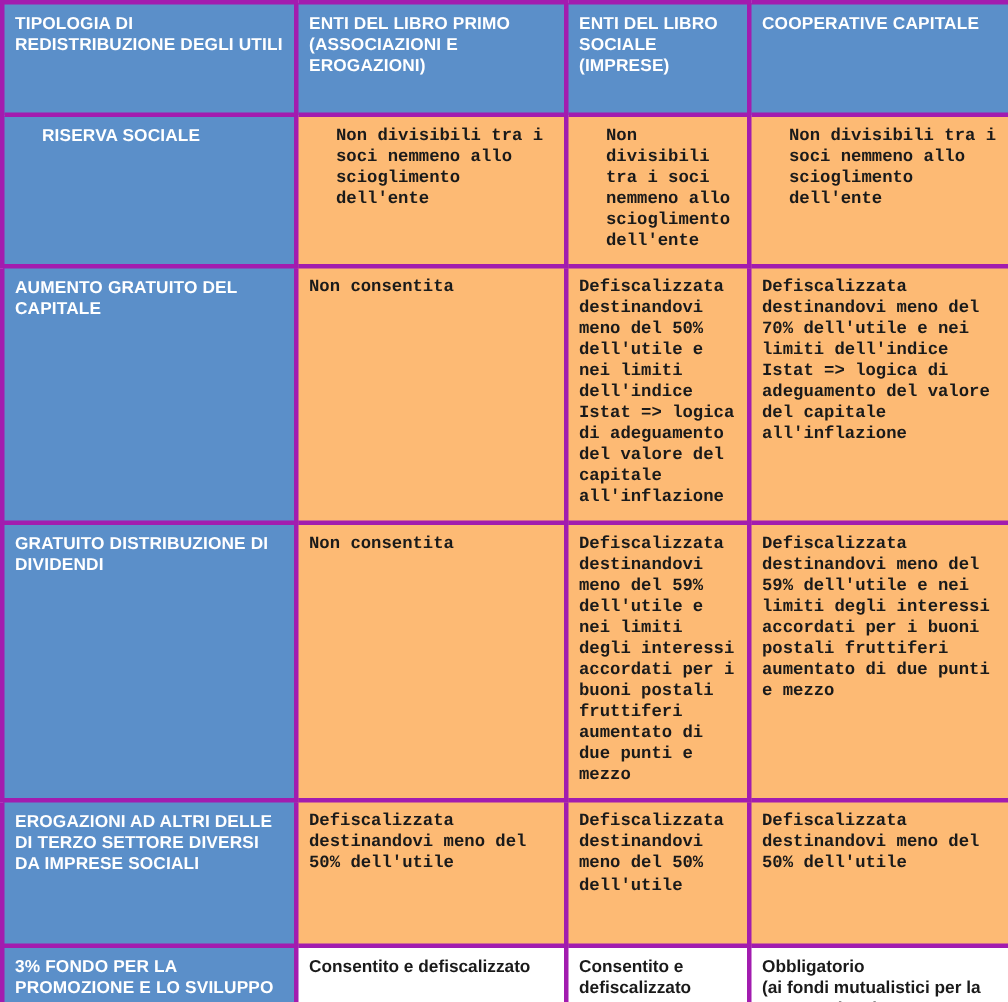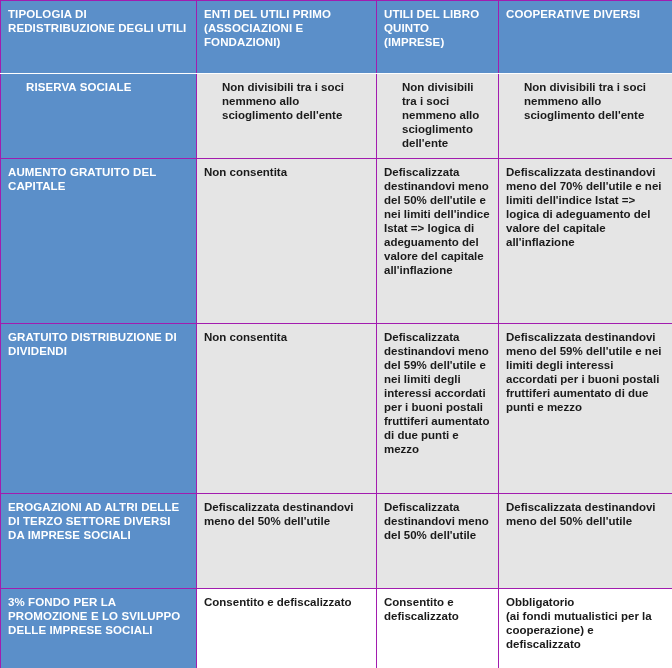--- a/index.html
+++ b/index.html
@@ -23,21 +23,21 @@
     table-layout: fixed;
   }
   table.matrix col.c0 { width: 196px; }
   table.matrix col.c1 { width: 180px; }
   table.matrix col.c2 { width: 122px; }
   table.matrix col.c3 { width: 174px; }
 
   table.matrix td, table.matrix th {
     vertical-align: top;
     padding: 6px 7px 8px 7px;
-    border: 1px solid #a21caf;
+    border: 3px solid #a21caf;
     font-size: 11.5px;
     line-height: 1.22;
   }
 
   
   tr.header-row th {
     background: #5b8fc9;
     color: #ffffff;
     font-weight: bold;
     text-align: left;
@@ -60,21 +60,22 @@
   td.cell {
     color: #1a1a1a;
     font-weight: bold;
     font-size: 11px;
     border-left: 1px solid #c9c9c9;
     border-right: 1px solid #c9c9c9;
     border-top: 1px solid #ffffff;
     border-bottom: 1px solid #ffffff;
   }
   td.cell.shade {
-    background: #e5e5e5;
+    background: #fdba74;
+    font-family: Liberation Mono, monospace;
   }
   td.cell.plain {
     background: #ffffff;
   }
 
   
   tr.r-riserva td, tr.r-riserva th { height: 58px; padding-left: 25px; }
   tr.r-aumento td { height: 150px; }
   tr.r-limitata td { height: 155px; }
   tr.r-ristorno td { height: 45px; }
@@ -88,23 +89,23 @@
   <table class="matrix">
     <colgroup>
       <col class="c0">
         <col class="c1">
         <col class="c2">
         <col class="c3">
     </colgroup>
     <thead>
       <tr class="header-row">
         <th>TIPOLOGIA DI REDISTRIBUZIONE DEGLI UTILI</th>
-        <th>ENTI DEL UTILI PRIMO (ASSOCIAZIONI E FONDAZIONI)</th>
-        <th>UTILI DEL LIBRO QUINTO (IMPRESE)</th>
-        <th>COOPERATIVE DIVERSI</th>
+        <th>ENTI DEL LIBRO PRIMO (ASSOCIAZIONI E EROGAZIONI)</th>
+        <th>ENTI DEL LIBRO SOCIALE (IMPRESE)</th>
+        <th>COOPERATIVE CAPITALE</th>
       </tr>
     </thead>
     <tbody>
       <tr class="r-riserva">
         <td class="rowhead">RISERVA SOCIALE</td>
         <td class="cell shade">Non divisibili tra i soci nemmeno allo scioglimento dell'ente</td>
         <td class="cell shade">Non divisibili tra i soci nemmeno allo scioglimento dell'ente</td>
         <td class="cell shade">Non divisibili tra i soci nemmeno allo scioglimento dell'ente</td>
       </tr>
       <tr class="r-aumento">

